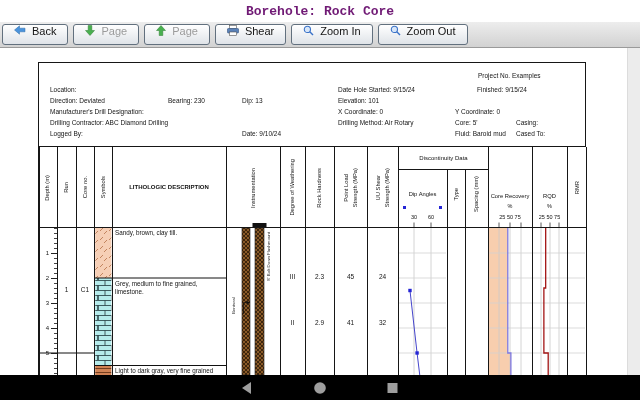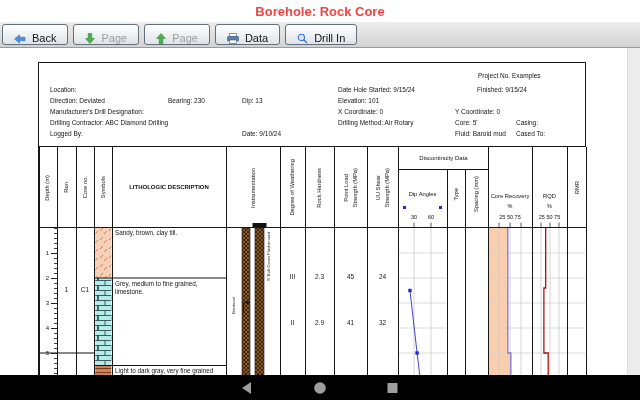--- a/index.html
+++ b/index.html
@@ -1,26 +1,26 @@
 <!DOCTYPE html>
 <html><head>
 <meta charset="utf-8">
 <style>
   html,body{margin:0;padding:0;background:#fff;}
   #screen{position:relative;width:640px;height:400px;overflow:hidden;background:#fff;
           font-family:"Liberation Sans",sans-serif;-webkit-font-smoothing:antialiased;}
   
   #titlebar{position:absolute;left:0;top:0;width:640px;height:22px;background:#fff;border-bottom:1px solid #c6c6c6;
             display:flex;align-items:center;justify-content:center;}
-  #titlebar .t{font-size:13px;font-weight:700;color:#ef4444;}
+  #titlebar .t{font-size:13px;font-weight:700;color:#701a75;font-family:Liberation Mono, monospace;}
   
   #toolbar{position:absolute;left:0;top:22px;width:640px;height:26px;
            background:linear-gradient(#ededed,#d2d2d2);border-bottom:1px solid #9a9a9a;
            display:flex;align-items:center;gap:5px;padding-left:2px;box-sizing:border-box;}
-  .tbtn{height:21px;display:flex;align-items:flex-end;gap:6px;padding:0 11px;border:1px solid #62707e;border-radius:3px;
+  .tbtn{height:21px;display:flex;align-items:flex-start;gap:6px;padding:0 11px;border:1px solid #62707e;border-radius:3px;
         background:linear-gradient(#ffffff,#dfe3e8);font-size:11px;color:#141414;font-family:inherit;cursor:pointer;}
   .tbtn.disabled{color:#9b9b9b;}
   .tbtn svg{display:block;}
   
   #navbar{position:absolute;left:0;top:375px;width:640px;height:25px;background:#000;z-index:50;}
   .navic{position:absolute;top:6px;}
   
   #scrolltrack{position:absolute;left:627px;top:48px;width:13px;height:327px;background:#ececec;border-left:1px solid #dcdcdc;}
   
   #hdrbox{position:absolute;left:38px;top:62px;width:548px;height:85px;border:1.5px solid #161616;box-sizing:border-box;background:#fff;}
@@ -81,30 +81,39 @@
       <span>Page</span>
     </button>
     <button class="tbtn">
       <span>
           <svg width="12" height="11" viewBox="0 0 12 11">
             <rect x="2.5" y="0.5" width="7" height="3" fill="#fff" stroke="#555" stroke-width="0.6"></rect>
             <rect x="0.5" y="3.5" width="11" height="4.5" rx="0.8" fill="#5b82b8" stroke="#33527e" stroke-width="0.6"></rect>
             <rect x="2.5" y="7" width="7" height="3.5" fill="#fff" stroke="#555" stroke-width="0.6"></rect>
           </svg>
         </span>
-      <span>Data</span>
+      <span>Shear</span>
     </button>
     <button class="tbtn">
       <span>
           <svg width="11" height="11" viewBox="0 0 11 11">
             <circle cx="4.4" cy="4.4" r="3.1" fill="#d8e6f8" stroke="#3a72c8" stroke-width="1.1"></circle>
             <line x1="6.8" y1="6.8" x2="10" y2="10" stroke="#3a72c8" stroke-width="1.4"></line>
           </svg>
         </span>
-      <span>Drill In</span>
+      <span>Zoom In</span>
+    </button>
+    <button class="tbtn">
+      <span>
+          <svg width="11" height="11" viewBox="0 0 11 11">
+            <circle cx="4.4" cy="4.4" r="3.1" fill="#d8e6f8" stroke="#3a72c8" stroke-width="1.1"></circle>
+            <line x1="6.8" y1="6.8" x2="10" y2="10" stroke="#3a72c8" stroke-width="1.4"></line>
+          </svg>
+        </span>
+      <span>Zoom Out</span>
     </button>
   </div>
 
   <svg id="body-svg" width="640" height="375">
     <defs>
       <pattern id="pat-clay-till" width="9" height="9" patternUnits="userSpaceOnUse">
         <rect width="9" height="9" fill="#f6cfb6"></rect>
         <path d="M1,6 L4,3 M5,9 L8,6" stroke="#bc7c55" stroke-width="0.9" fill="none"></path>
       </pattern>
       <pattern id="pat-limestone" width="14" height="10" patternUnits="userSpaceOnUse">

